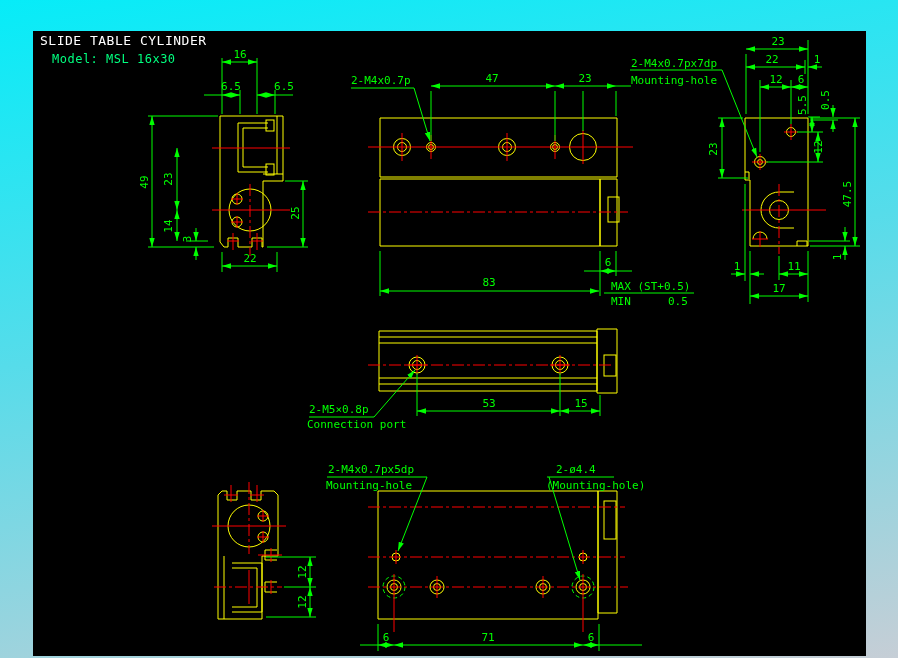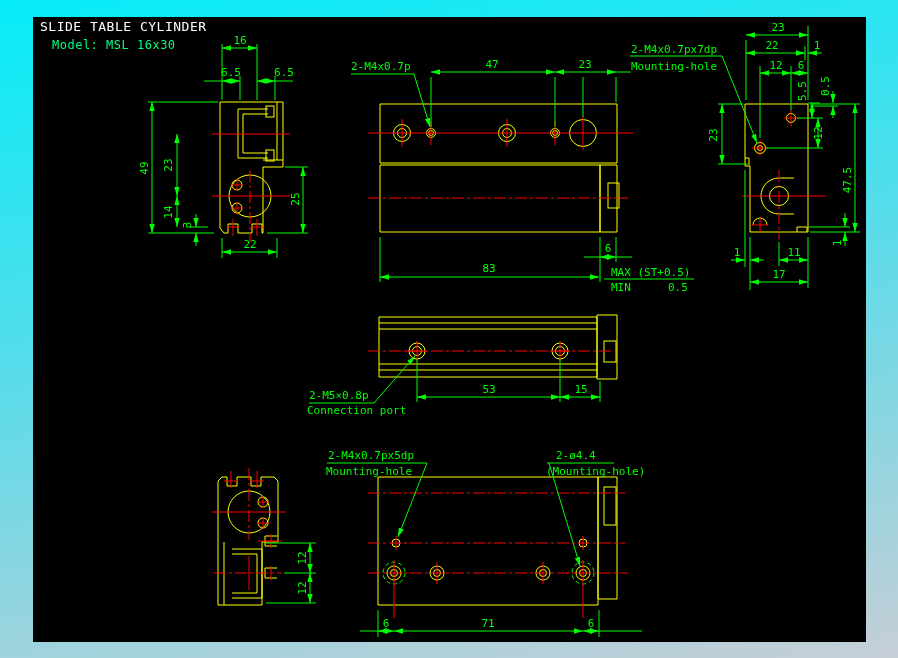--- a/index.html
+++ b/index.html
@@ -1,18 +1,18 @@
 <!DOCTYPE html>
 <html style="--c-outline: #ffff00; --c-centerline: #ff0000; --c-dimension: #00ff00; --c-title: #ffffff; --c-model: #00ff7f; --c-canvas: #000000; --c-frame-top: #06ecf8; --c-frame-bottom: #c6ced6;"><head>
 <meta charset="utf-8">
 <style>
   html,body{margin:0;padding:0;width:898px;height:658px;overflow:hidden;background:#9fb6c2;}
   #frame{position:relative;width:898px;height:658px;
     background:linear-gradient(170deg,var(--c-frame-top) 0%,#56dcea 45%,var(--c-frame-bottom) 100%);}
-  #canvas{position:absolute;left:33px;top:17px;width:833px;height:625px;background:var(--c-canvas);}
+  #canvas{position:absolute;left:33px;top:31px;width:833px;height:625px;background:var(--c-canvas);}
   svg{display:block}
   text{font-family:"DejaVu Sans Mono","Liberation Mono",monospace;}
   .yel{stroke:var(--c-outline);fill:none;stroke-width:1}
   .red{stroke:var(--c-centerline);fill:none;stroke-width:1}
   .grn{stroke:var(--c-dimension);fill:none;stroke-width:1}
   .dash{stroke-dasharray:12 3 3 3}
   .dash2{stroke-dasharray:4 3}
   .dimt{fill:var(--c-dimension);font-size:11px}
   .lblt{fill:var(--c-dimension);font-size:11px}
   .title{fill:var(--c-title);font-size:13px;letter-spacing:.5px}

